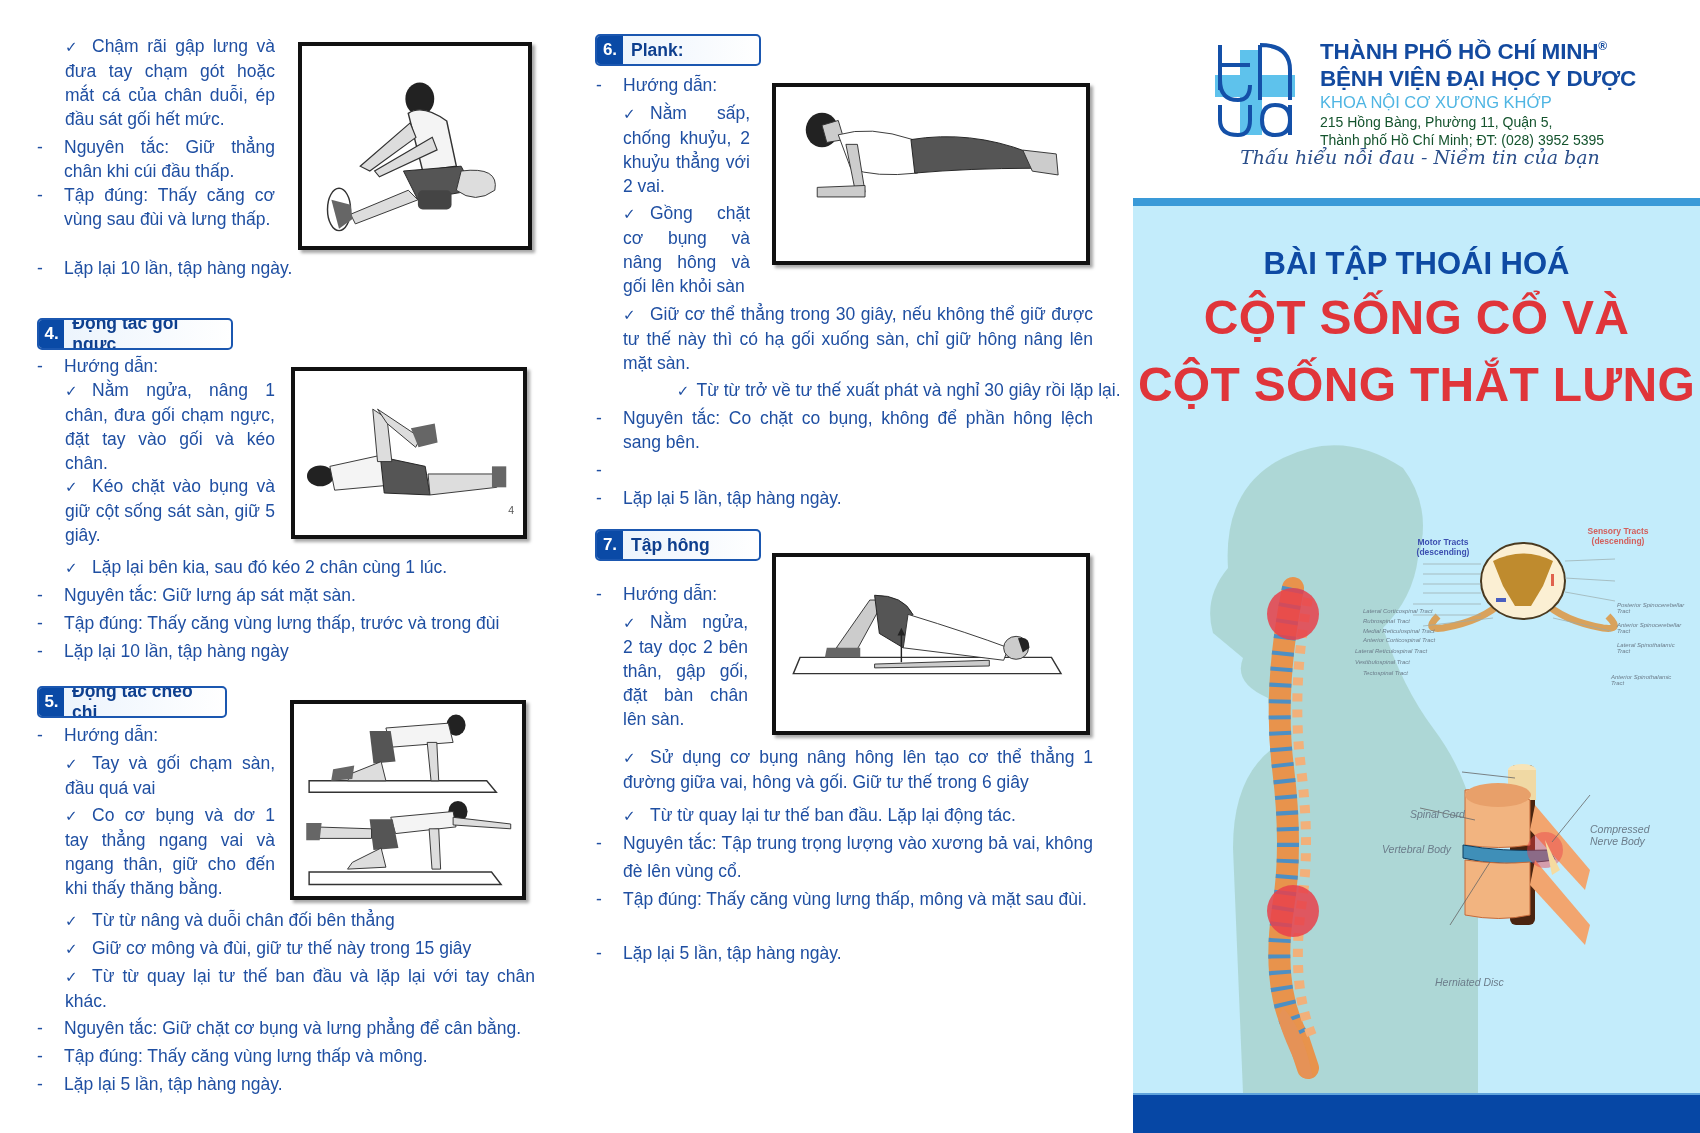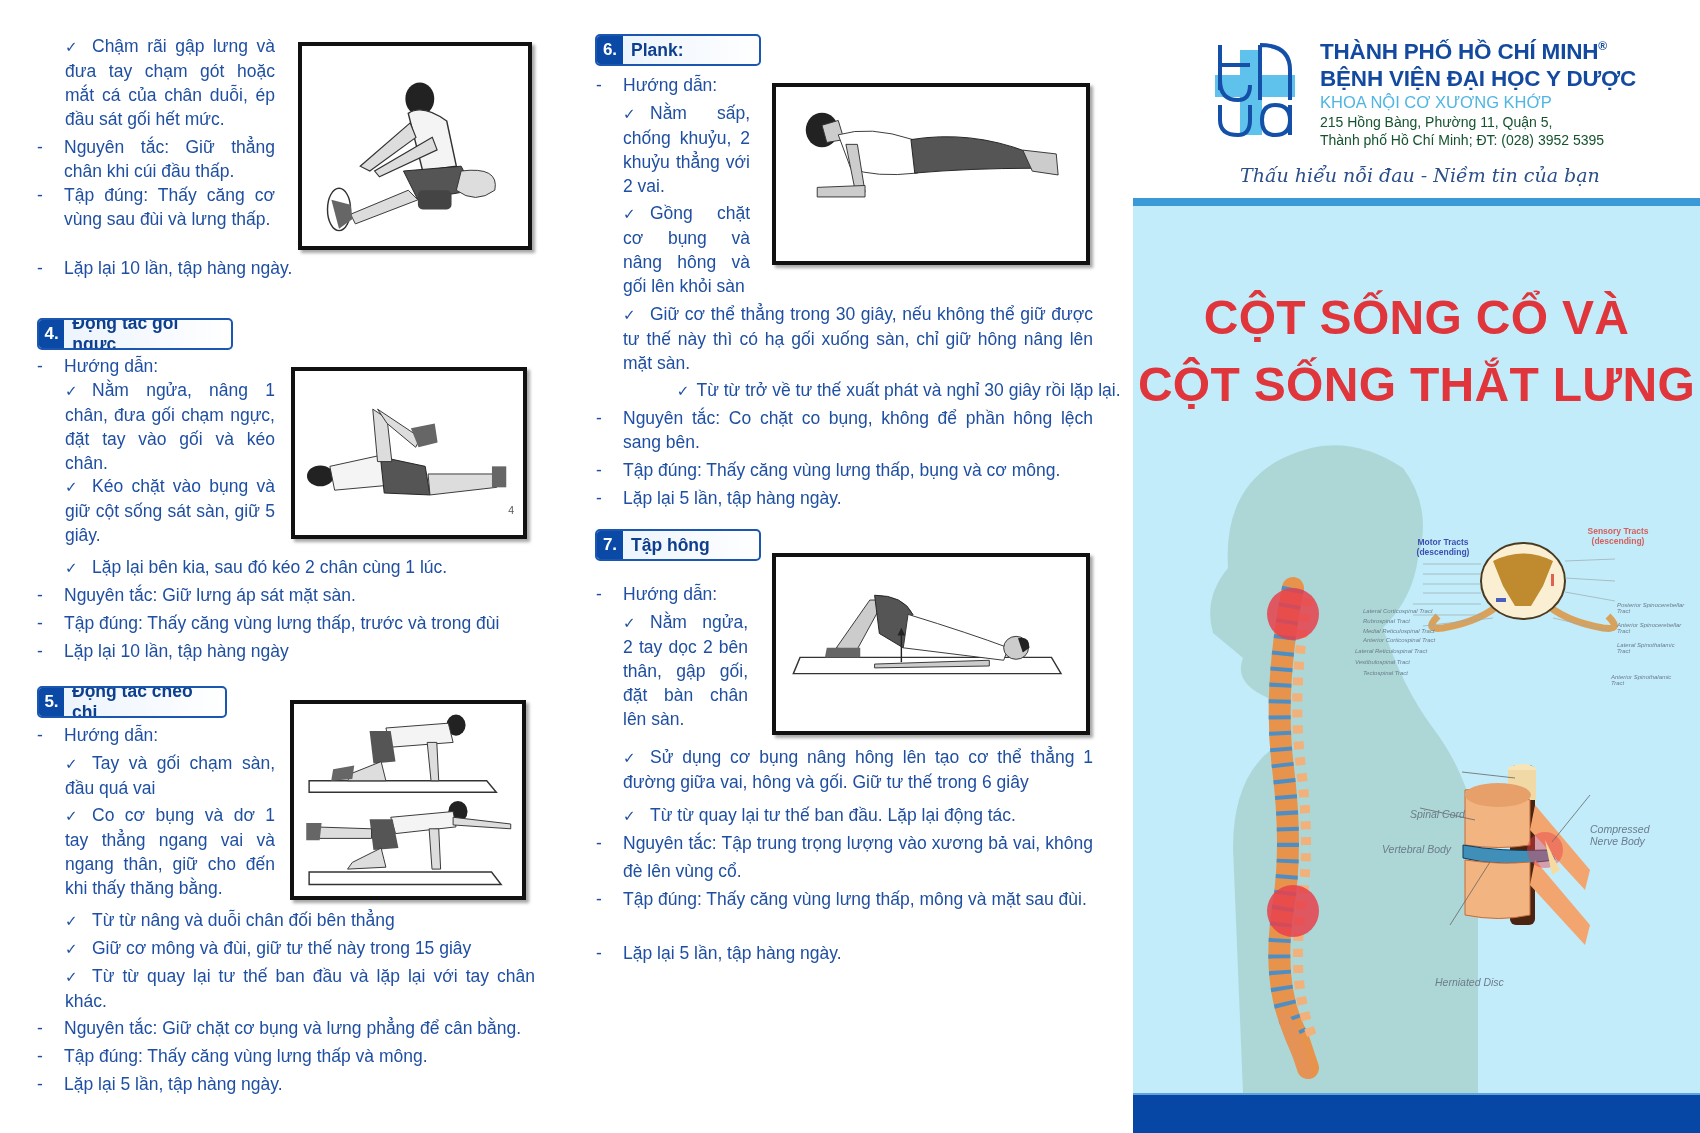--- a/index.html
+++ b/index.html
@@ -197,21 +197,20 @@
   </div>
   <div class="abs txt" style="left:645px; top:378px; width:500px;text-align:center;">
     <span class="chk">✓</span><span>Từ từ trở về tư thế xuất phát và nghỉ 30 giây rồi lặp lại.</span>
   </div>
   <div class="row txt just" style="left:596px; top:406px; width:497px;">
     <span class="dash">-</span>
       <span>Nguyên tắc: Co chặt co bụng, không để phần hông lệch sang bên.</span>
   </div>
   <div class="row txt" style="left:596px; top:458px; width:500px;">
     <span class="dash">-</span>
-      <span>Tập đúng: Thấy căng vùng lưng thấp, bụng và cơ mông.</span>
   </div>
   <div class="row txt" style="left:596px; top:486px; width:500px;">
     <span class="dash">-</span>
       <span>Lặp lại 5 lần, tập hàng ngày.</span>
   </div>
 
   <div class="figbox" style="left:772px; top:83px; width:318px; height:182px;">
     <svg viewBox="0 0 318 182">
       <ellipse cx="45" cy="45" rx="17" ry="18" fill="#222"></ellipse>
       <path d="M50 58 L45 40 L62 35 L68 55 Z" fill="#ccc" stroke="#333"></path>
@@ -282,25 +281,26 @@
       <path d="M80 65 L80 95 M80 80 Q80 65 65 65 Q52 65 52 80 Q52 95 65 95 Q80 95 80 80" stroke="#1450a8" stroke-width="4" fill="none"></path>
     </svg>
   </div>
   <div class="abs" style="left:1320px; top:33px; width:380px;">
     <div class="logo-title"><span>THÀNH PHỐ HỒ CHÍ MINH</span><sup style="font-size:12px;">®</sup></div>
     <div class="logo-title">BỆNH VIỆN ĐẠI HỌC Y DƯỢC</div>
     <div class="logo-dept">KHOA NỘI CƠ XƯƠNG KHỚP</div>
     <div class="logo-addr">215 Hồng Bàng, Phường 11, Quận 5,</div>
     <div class="logo-addr">Thành phố Hồ Chí Minh; ĐT: (028) 3952 5395</div>
   </div>
-  <div class="abs slogan" style="left:1240px; top:164px; width:360px;">Thấu hiểu nỗi đau - Niềm tin của bạn</div>
+  <div class="abs slogan" style="left:1240px; top:146px; width:360px;text-align:center;">Thấu hiểu nỗi đau - Niềm tin của bạn</div>
 
   <div class="panel">
     <div class="panel-topline"></div>
 
+    <div class="abs title-sub" style="left:0; top:48px;">BÀI TẬP THOÁI HOÁ</div>
     <div class="abs title-main" style="left:0; top:92px;">CỘT SỐNG CỔ VÀ</div>
     <div class="abs title-main" style="left:0; top:148px;margin-top:11px;">CỘT SỐNG THẮT LƯNG</div>
 
     <svg class="abs" style="left:0; top:230px;" width="567" height="665" viewBox="0 0 567 665">
       <path d="M110 665 L100 420 Q100 350 140 320 L135 270 Q100 255 110 230 L80 205 Q70 170 95 140 Q90 60 150 30 Q210 0 270 40 Q300 80 285 130 Q280 170 250 200 Q270 260 300 300 Q345 360 345 430 L345 665 Z" fill="#a9d3cf" opacity="0.85"></path>
 
       <path d="M160 160 Q140 260 150 340 Q160 420 150 480 Q138 560 165 610 L175 640" stroke="#e8934c" stroke-width="22" fill="none" stroke-linecap="round"></path>
       <path d="M160 160 Q140 260 150 340 Q160 420 150 480 Q138 560 165 610" stroke="#4d8fc4" stroke-width="22" fill="none" stroke-dasharray="4 12"></path>
       <path d="M175 170 Q158 260 168 340 Q178 420 168 480 Q158 560 180 610" stroke="#f2b07a" stroke-width="10" fill="none" stroke-dasharray="8 8"></path>
       <path d="M150 580 Q170 600 180 650 L170 650 Q150 610 145 590 Z" fill="#e59257"></path>

